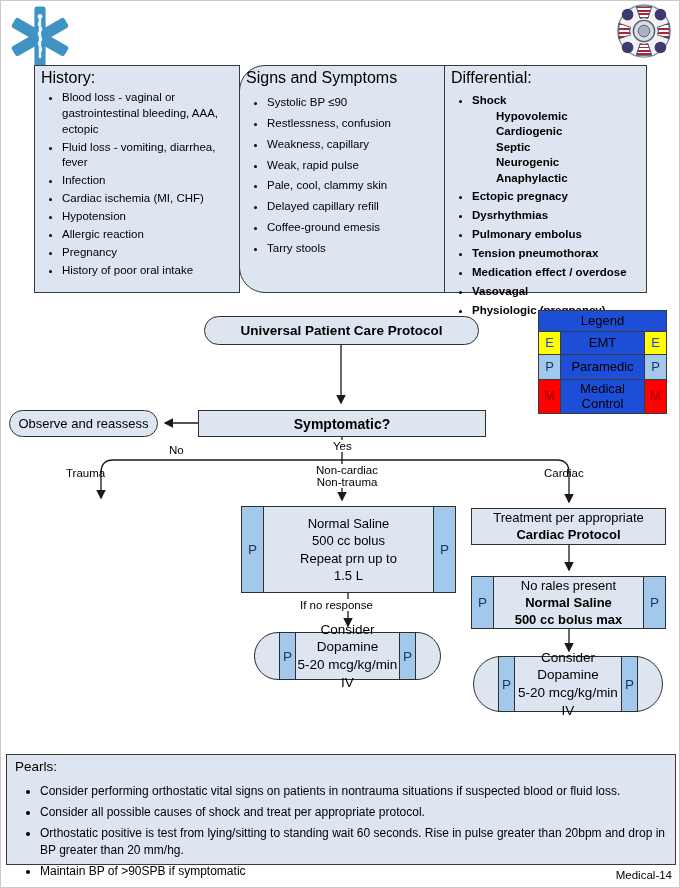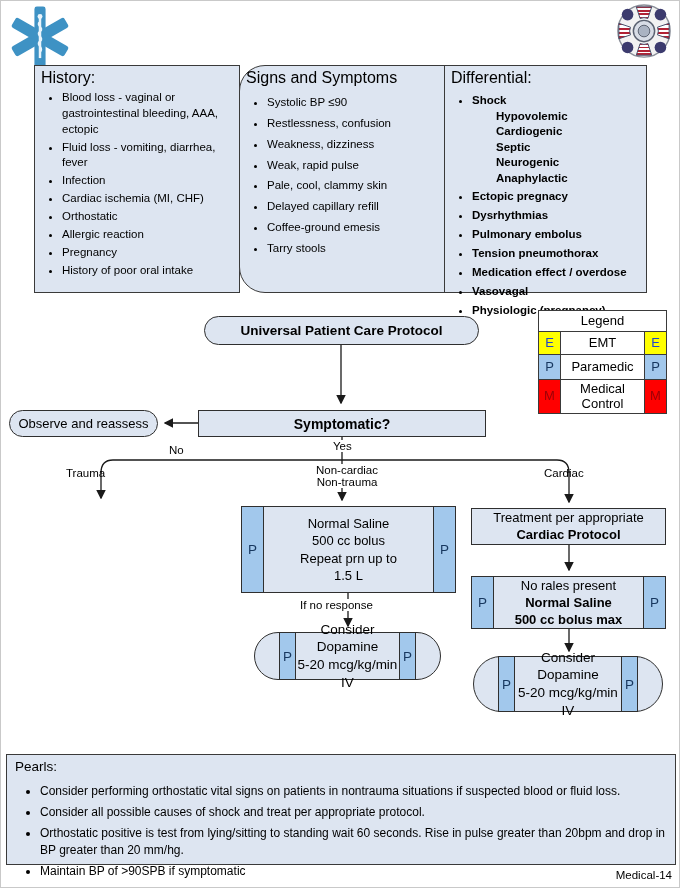--- a/index.html
+++ b/index.html
@@ -54,21 +54,21 @@
   #dopamine-right { left:472px; top:655px; width:190px; height:56px; border-radius:28px; }
   .sbar { position:absolute; top:-1px; bottom:-1px; width:17px; background:#a2c8ec; border:1px solid #2f2f2f;
           display:flex; align-items:center; justify-content:center; font-size:13.5px; color:#17375e; }
   .sbar.left { left:24px; }
   .sbar.right { right:24px; }
   .stext { position:absolute; left:42px; right:42px; top:0; bottom:0; display:flex; flex-direction:column; align-items:center; justify-content:center; text-align:center; font-size:13.5px; line-height:1.3; }
 
   
   #legend { left:537px; top:309px; width:129px; display:grid; grid-template-columns:21px 1fr 21px;
             grid-template-rows:20px 22px 24px 33px; gap:1px; background:#3a3a3a; border:1px solid #3a3a3a; }
-  #legend > div { display:flex; align-items:center; justify-content:center; text-align:center; background:#ffffff; font-size:13px; line-height:1.1; }
+  #legend > div { display:flex; align-items:center; justify-content:center; text-align:center; background:#1d4ed8; font-size:13px; line-height:1.1; }
   .lg-title { grid-column:1 / span 3; font-size:13.5px; }
   .lg-e { background:#ffff00 !important; color:#1f45cf; font-size:14px; }
   .lg-p { background:#a2c8ec !important; color:#17375e; font-size:14px; }
   .lg-m { background:#ff0000 !important; color:#9c0006; font-size:14px; }
 
   
   .flow-label { position:absolute; font-size:11.5px; text-align:center; background:#ffffff; padding:0 3px; }
 
   
   #pearls { left:5px; top:753px; width:670px; height:111px; background:#dde5f1; border:1px solid #3a3a3a; }
@@ -131,33 +131,33 @@
     <circle cx="30" cy="29" r="6" fill="#aab3c2" stroke="#5a6170" stroke-width="1"></circle>
   </svg>
 
   <div class="abs info-box" id="history-box">
     <div class="info-title">History:</div>
     <ul>
       <li>Blood loss - vaginal or gastrointestinal bleeding, AAA, ectopic</li>
       <li>Fluid loss - vomiting, diarrhea, fever</li>
       <li>Infection</li>
       <li>Cardiac ischemia (MI, CHF)</li>
-      <li>Orthostatic</li>
+      <li>Hypotension</li>
       <li>Allergic reaction</li>
       <li>Pregnancy</li>
       <li>History of poor oral intake</li>
     </ul>
   </div>
 
   <div class="abs info-box" id="signs-box">
     <div class="info-title">Signs and Symptoms</div>
     <ul>
       <li>Systolic BP ≤90</li>
       <li>Restlessness, confusion</li>
-      <li>Weakness, dizziness</li>
+      <li>Weakness, capillary</li>
       <li>Weak, rapid pulse</li>
       <li>Pale, cool, clammy skin</li>
       <li>Delayed capillary refill</li>
       <li>Coffee-ground emesis</li>
       <li>Tarry stools</li>
     </ul>
   </div>
 
   <div class="abs info-box" id="diff-box">
     <div class="info-title">Differential:</div>

